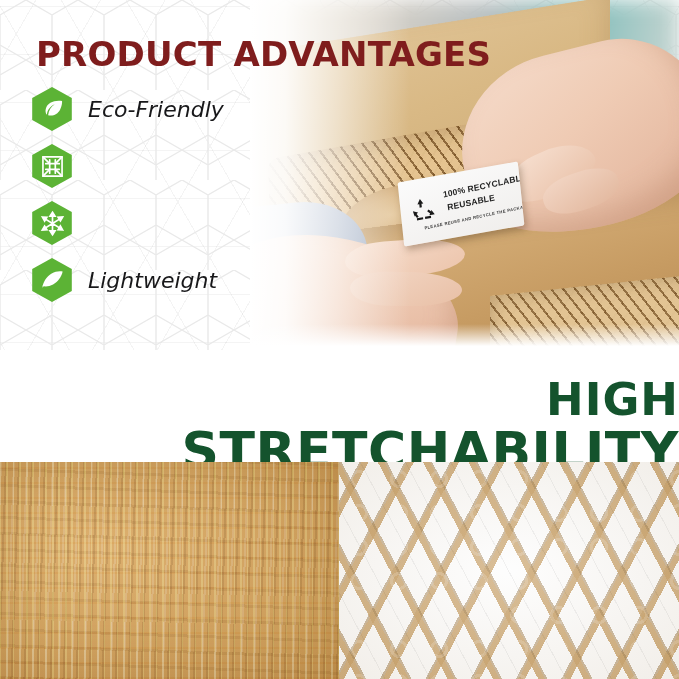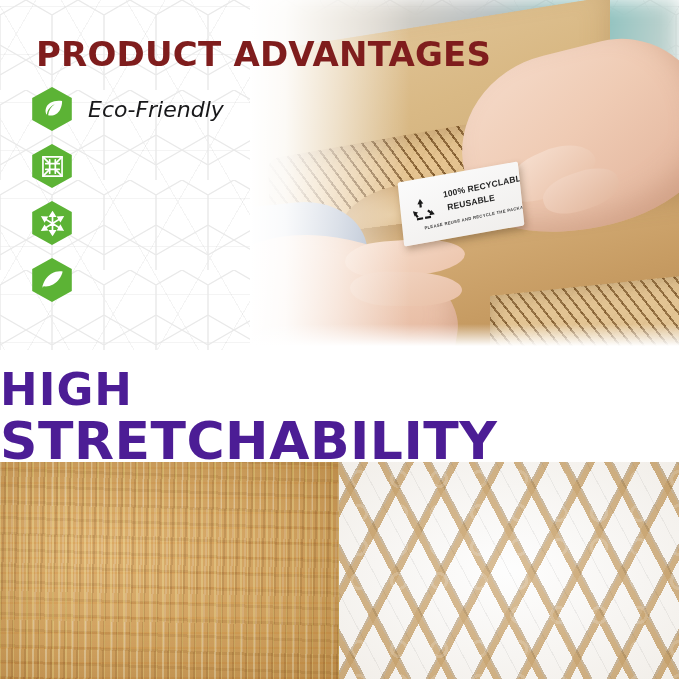--- a/index.html
+++ b/index.html
@@ -242,25 +242,25 @@
   }
 
   
   .mid-banner{
     position:absolute; left:0; top:350px;
     width:679px; height:112px;
     overflow:hidden;
     background:#ffffff;
   }
   .banner-text{
-    position:absolute; left:0; top:6px; width:100%;
-    text-align:left;
+    position:absolute; left:0; top:16px; width:100%;
+    text-align:right;
     font-family:"DejaVu Sans", sans-serif;
     font-weight:700;
-    color:#4c1d95;
+    color:#14532d;
     z-index:3;
   }
   .banner-l1{
     font-size:45px; line-height:48px; letter-spacing:1px;
     margin-top:10px;
   }
   .banner-l2{
     font-size:52px; line-height:54px; letter-spacing:.5px;text-decoration:underline;
   }
 
@@ -440,20 +440,21 @@
         </span>
       </div>
 
       <div class="feature-row">
         <span class="hex-icon">
           <span class="hex-shape"></span>
           <svg viewBox="0 0 24 24">
             <path d="M21 4c-5.5 -1.2 -12 1.8 -15.5 7.4 -1.6 2.6 -2.3 5.2 -2.5 7.1 1.1 -1.5 2.6 -3 4.5 -4.3 3.6 -2.5 8 -4 12 -4.6 -4 0.1 -8.7 1.1 -12.6 3.6 -1.7 1.1 -3 2.3 -4 3.5 2.6 1 6.3 0.6 9.6 -1.2 4.6 -2.5 7.6 -6.9 8.5 -11.5z" fill="#ffffff"></path>
           </svg>
         </span>
+        <span class="feature-label">Lightweight</span>
       </div>
 
     </div>
   </div>
 
   <div class="mid-banner">
     <div class="banner-text">
       <div class="banner-l1">HIGH</div>
       <div class="banner-l2">STRETCHABILITY</div>
     </div>

